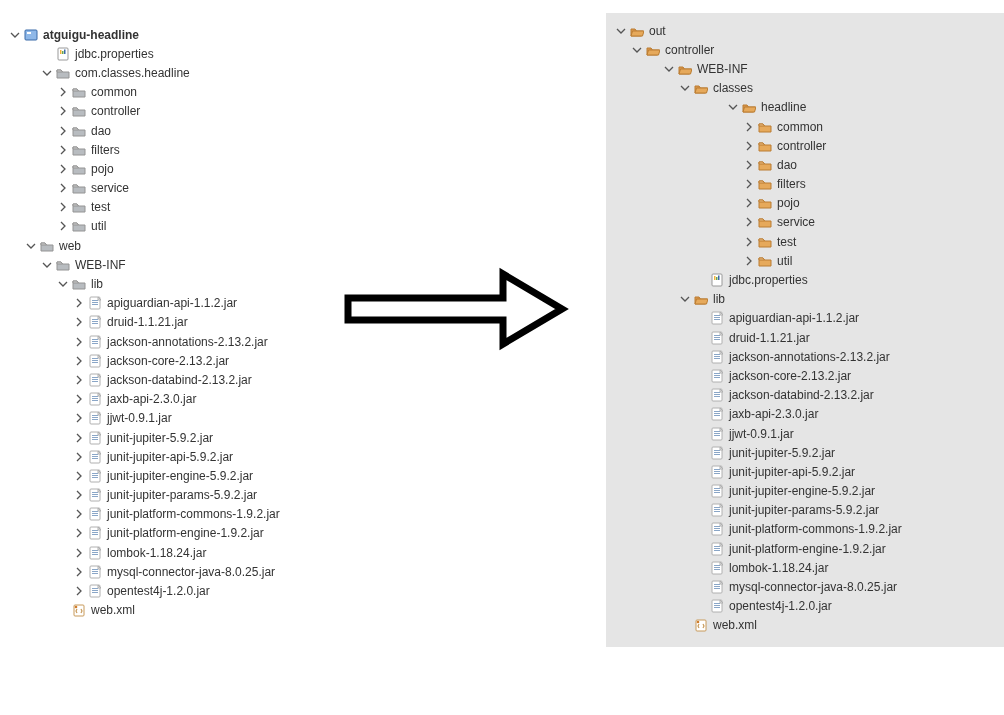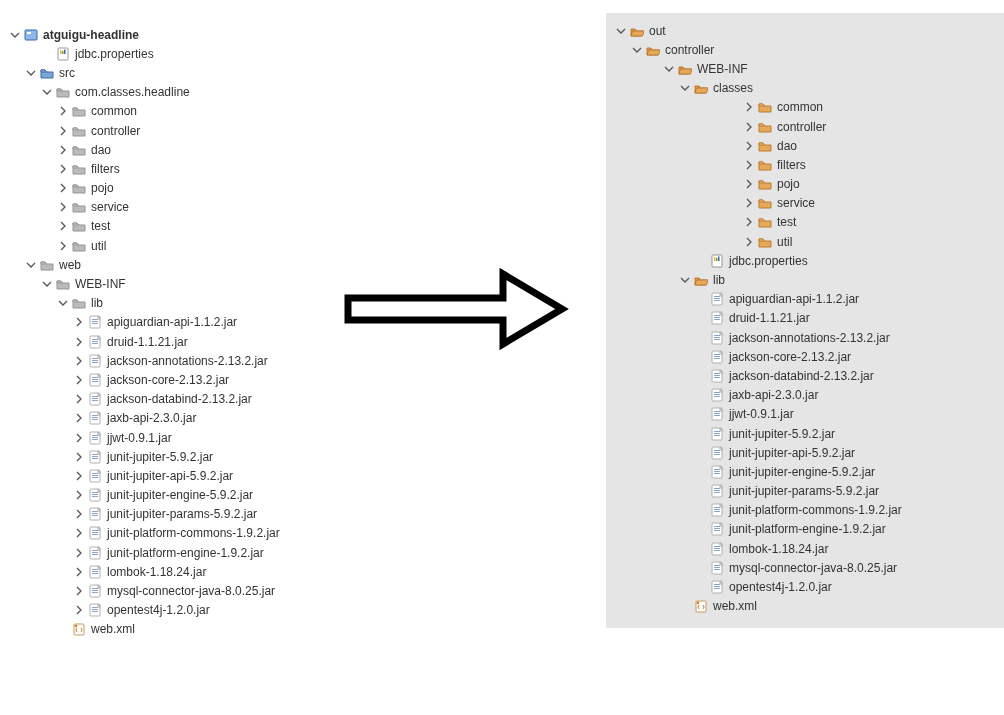--- a/index.html
+++ b/index.html
@@ -129,33 +129,20 @@
                     <svg width="14" height="14">
                       <use href="#i-props"></use>
                     </svg>
                   </span>
               <span class="lbl">jdbc.properties</span>
             </div>
               </li>
           </ul>
         </li>
         <li>
-          <div class="row">
-            <span class="arrow">
-                <svg width="12" height="12">
-                  <use href="#i-chev-down"></use>
-                </svg>
-              </span>
-            <span class="icon">
-                <svg width="14" height="14">
-                  <use href="#i-folder-blue"></use>
-                </svg>
-              </span>
-            <span class="lbl">src</span>
-          </div>
           <ul>
             <li>
               <div class="row">
                 <span class="arrow">
                     <svg width="12" height="12">
                       <use href="#i-chev-down"></use>
                     </svg>
                   </span>
                 <span class="icon">
                     <svg width="14" height="14">
@@ -664,20 +651,33 @@
                             </svg>
                           </span>
                         <span class="lbl">classes</span>
                       </div>
                       <ul>
                         <li>
                           <ul>
                             <li>
                               <ul>
                                 <li>
+                                  <div class="row">
+                                    <span class="arrow">
+                                        <svg width="12" height="12">
+                                          <use href="#i-chev-down"></use>
+                                        </svg>
+                                      </span>
+                                    <span class="icon">
+                                        <svg width="14" height="14">
+                                          <use href="#i-folder-tan-open"></use>
+                                        </svg>
+                                      </span>
+                                    <span class="lbl">headline</span>
+                                  </div>
                                   <ul id="right-pkgs">
                                       <li>
                                         <div class="row">
                                           <span class="arrow">
                                             <svg width="12" height="12">
                                               <use href="#i-chev-right"></use>
                                             </svg>
                                           </span>
                                           <span class="icon">
                                             <svg width="14" height="14">

